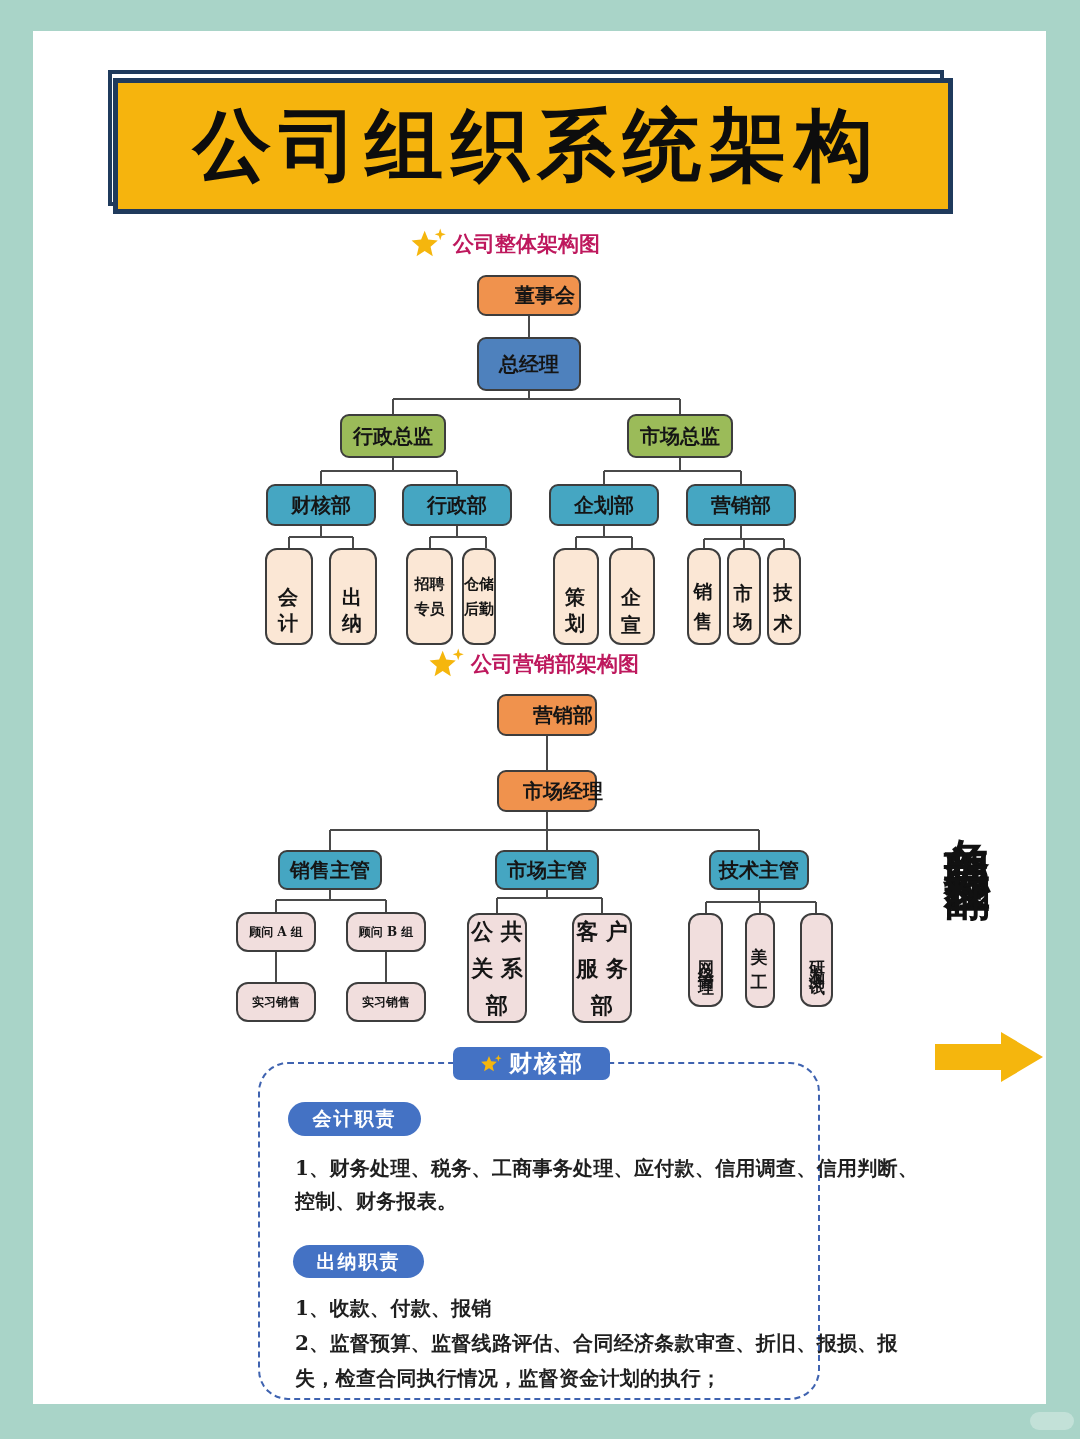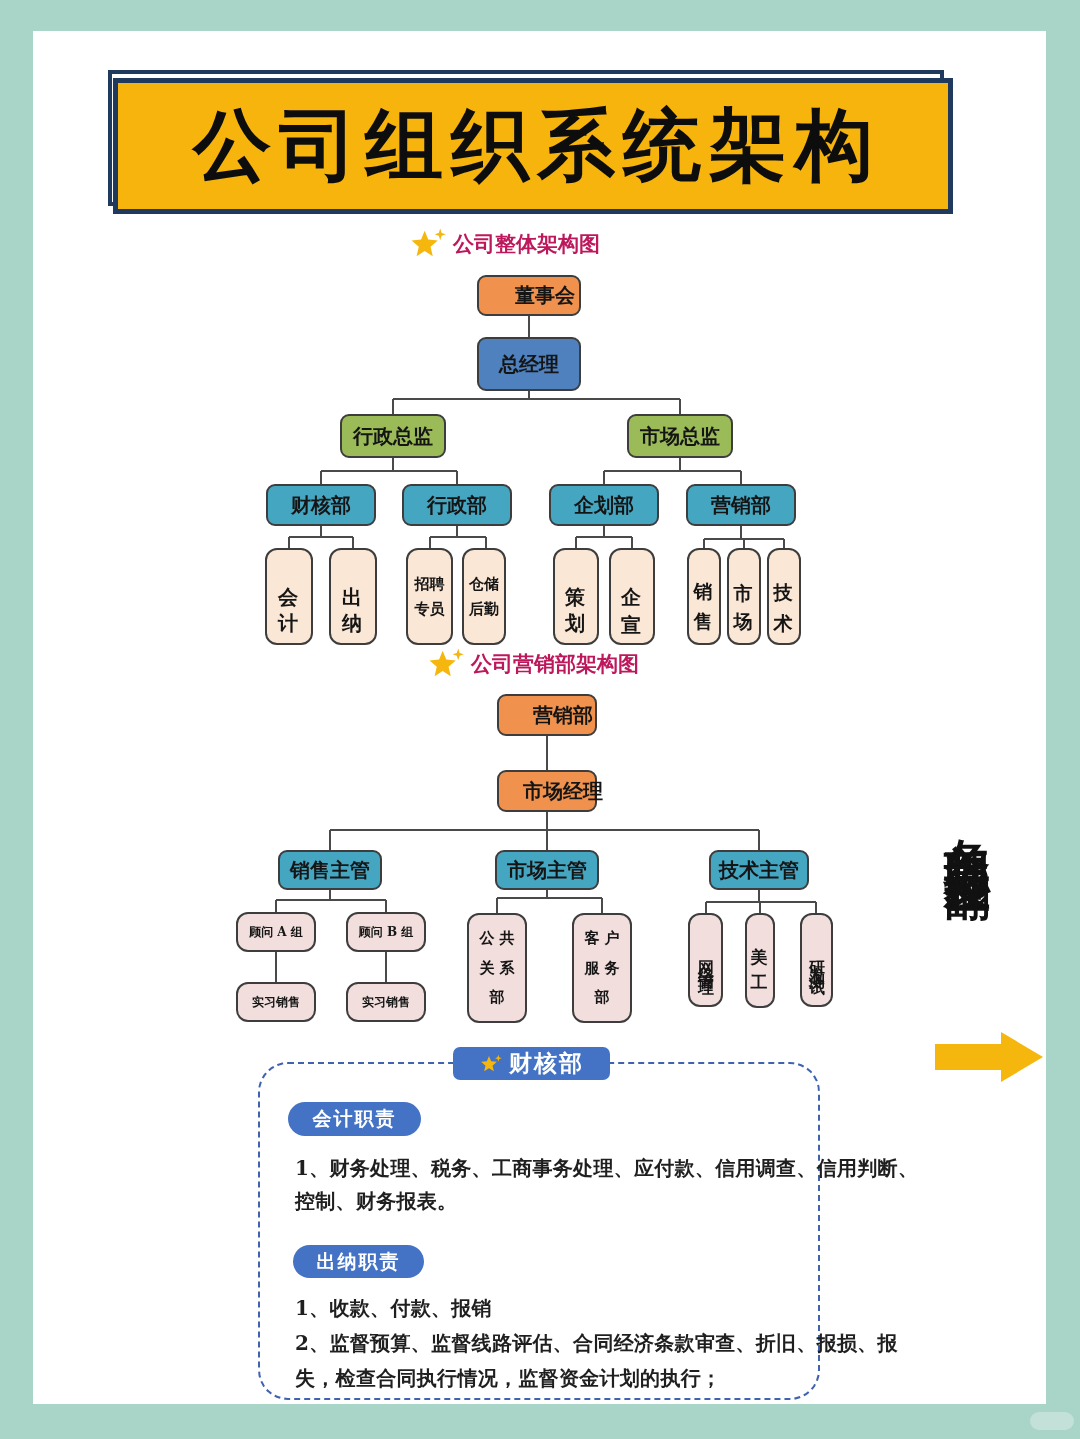--- a/index.html
+++ b/index.html
@@ -51,21 +51,21 @@
   .green{background:var(--node-green,#9bbb59);}
   .teal{background:var(--node-teal,#45a6c2);}
   .cream{background:var(--node-cream,#fbe7d5);border-radius:12px;}
   .pink{background:var(--node-pink,#f1dedd);border-radius:12px;}
   .vtext{writing-mode:vertical-rl;text-orientation:upright;}
   .sp30{letter-spacing:30px;font-size:19px;}
   .sp26{letter-spacing:26px;}
   .sp6{letter-spacing:6px;font-size:16px;}
   .sp28{letter-spacing:28px;font-size:17px;}
   .twoline{flex-direction:column;gap:9px;font-size:15px;line-height:1.1;}
-  .rows3{flex-direction:column;gap:13px;font-size:15px;line-height:1.1;}
+  .rows3{flex-direction:column;gap:13px;font-size:22px;line-height:1.1;}
   .small{font-size:12px;}
   
   .panel-box{
     position:absolute;left:258px;top:1062px;width:562px;height:338px;
     border:2px dashed var(--panel-border,#3f63b0);border-radius:30px;box-sizing:border-box;z-index:1;
   }
   .panel-badge{
     position:absolute;left:453px;top:1047px;width:157px;height:33px;
     background:var(--badge-blue,#4472c4);border-radius:7px;z-index:2;
     display:flex;align-items:center;justify-content:center;gap:6px;
@@ -143,21 +143,21 @@
   <div class="n teal calli" style="left:402px;top:484px;width:110px;height:42px;">行政部</div>
   <div class="n teal calli" style="left:549px;top:484px;width:110px;height:42px;">企划部</div>
   <div class="n teal calli" style="left:686px;top:484px;width:110px;height:42px;">营销部</div>
 
   <div class="n cream calli vtext sp26" style="left:265px;top:548px;width:48px;height:97px;">会计</div>
   <div class="n cream calli vtext sp26" style="left:329px;top:548px;width:48px;height:97px;">出纳</div>
   <div class="n cream calli twoline" style="left:406px;top:548px;width:47px;height:97px;">
     <span>招聘</span>
     <span>专员</span>
   </div>
-  <div class="n cream calli twoline" style="left:462px;top:548px;width:44px;height:97px;">
+  <div class="n cream calli twoline" style="left:462px;top:548px;width:34px;height:97px;">
     <span>仓储</span>
     <span>后勤</span>
   </div>
   <div class="n cream calli vtext sp26" style="left:553px;top:548px;width:46px;height:97px;">策划</div>
   <div class="n cream calli vtext sp26" style="left:609px;top:548px;width:46px;height:97px;">企宣</div>
   <div class="n cream calli vtext sp30" style="left:687px;top:548px;width:34px;height:97px;">销售</div>
   <div class="n cream calli vtext sp30" style="left:727px;top:548px;width:34px;height:97px;">市场</div>
   <div class="n cream calli vtext sp30" style="left:767px;top:548px;width:34px;height:97px;">技术</div>
 
   <div class="heading" style="left:426px;top:644px;height:40px;">

